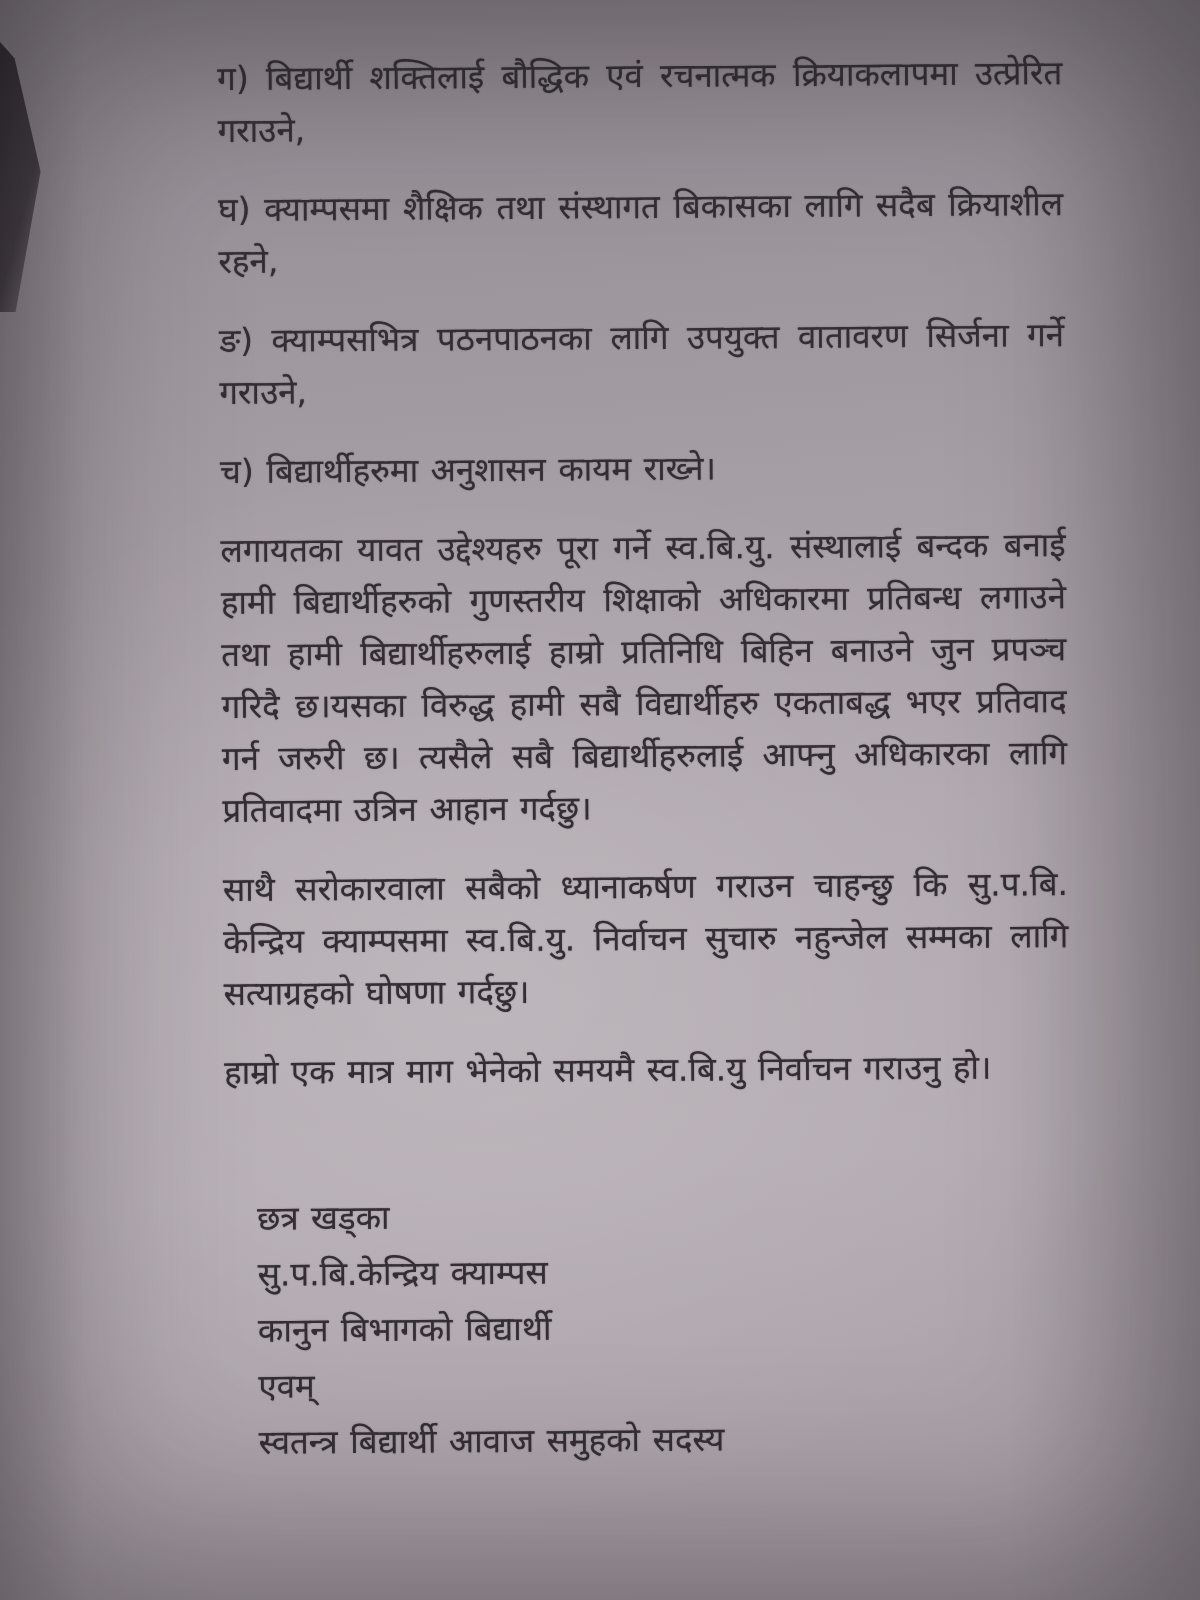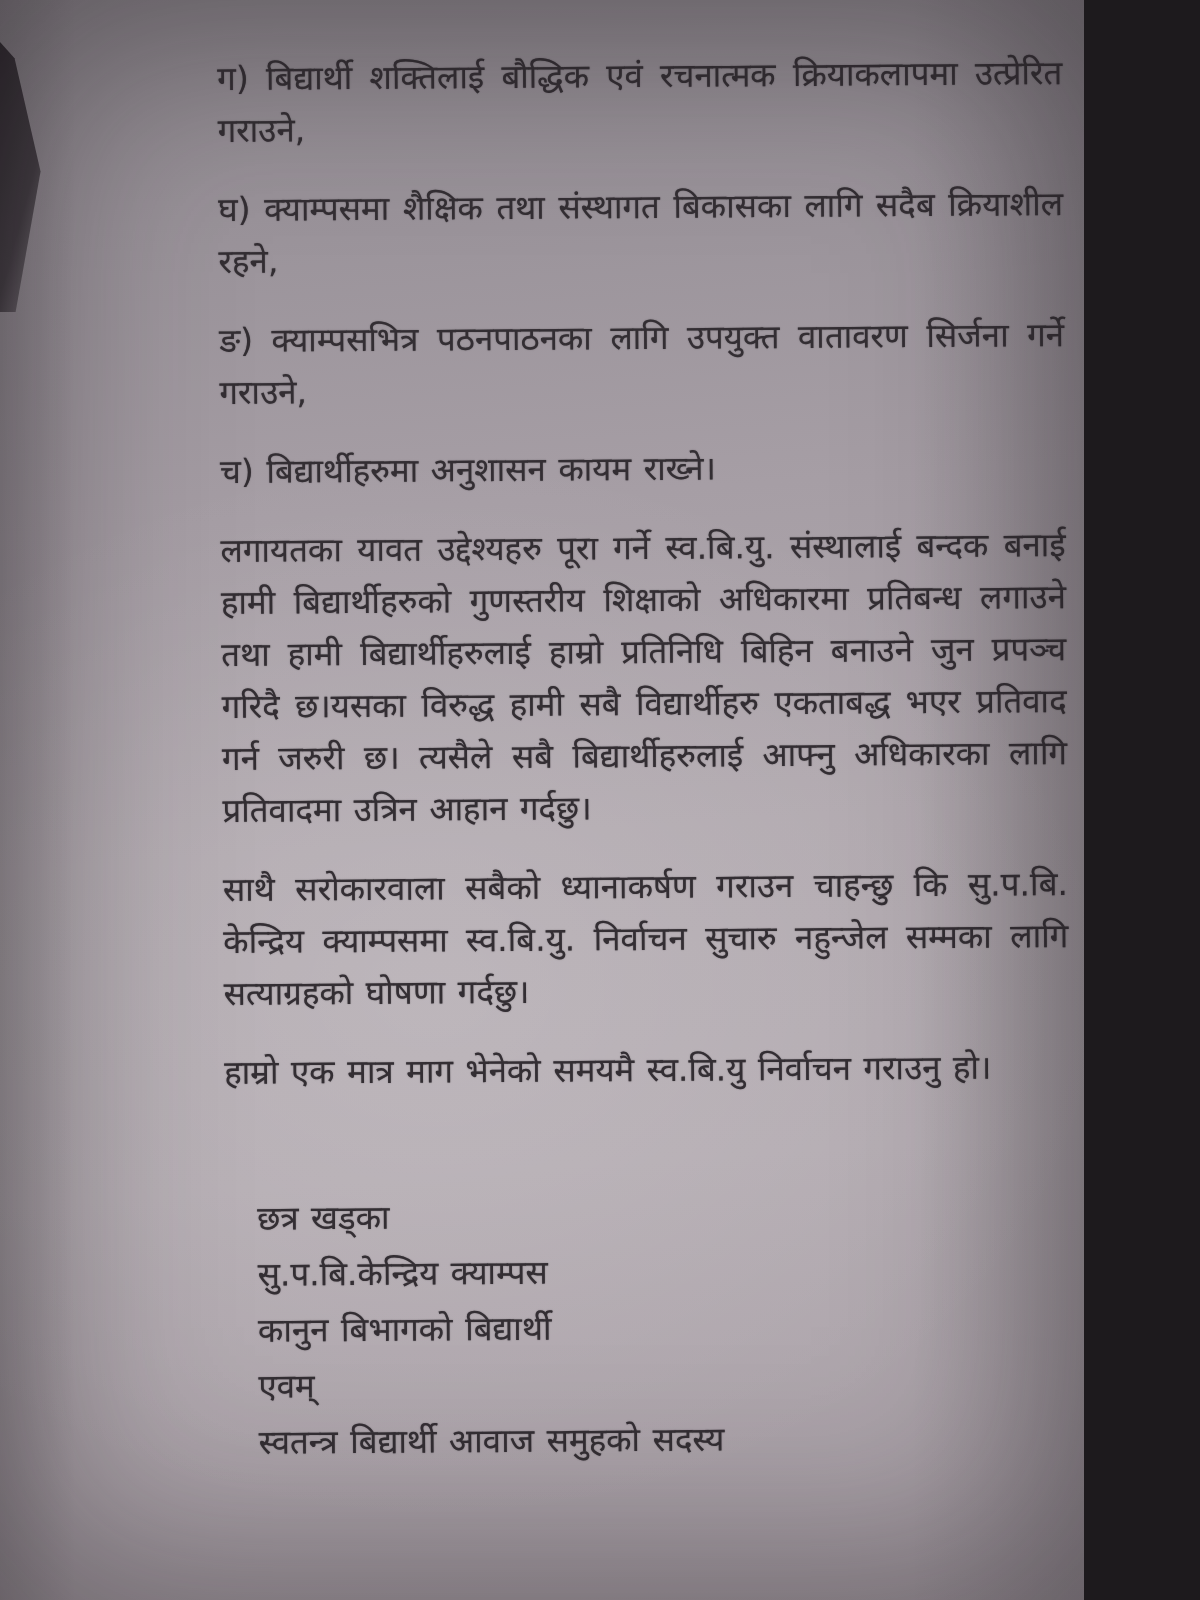--- a/index.html
+++ b/index.html
@@ -2,21 +2,21 @@
 <html><head>
 <meta charset="utf-8">
 <style>
   html, body {
     margin: 0;
     padding: 0;
     background: #1d1a1d;
   }
   .photo {
     position: relative;
-    width: 1084px;
+    width: 1200px;
     height: 1600px;
     overflow: hidden;
     background:
       radial-gradient(ellipse 950px 750px at 40% 62%, rgba(255,255,255,0.15), rgba(255,255,255,0) 72%),
       linear-gradient(90deg, rgba(30,26,30,0.14) 0%, rgba(30,26,30,0) 7%),
       linear-gradient(90deg, rgba(30,26,30,0) 84%, rgba(30,26,30,0.12) 100%),
       linear-gradient(176deg, #8e888e 0%, #9a939a 14%, #a69ea5 32%, #b0a8ae 52%, #b3abb1 72%, #a89fa6 100%);
     font-family: "DejaVu Sans", sans-serif;
   }
   

